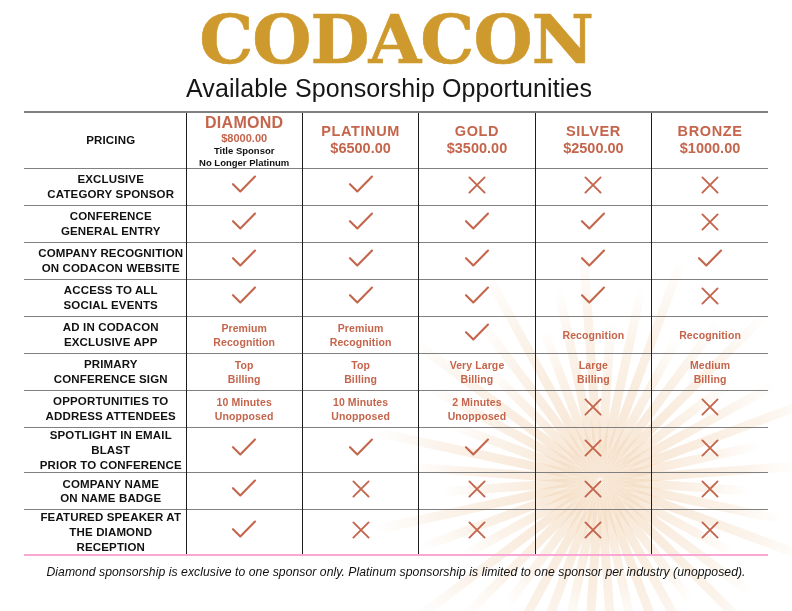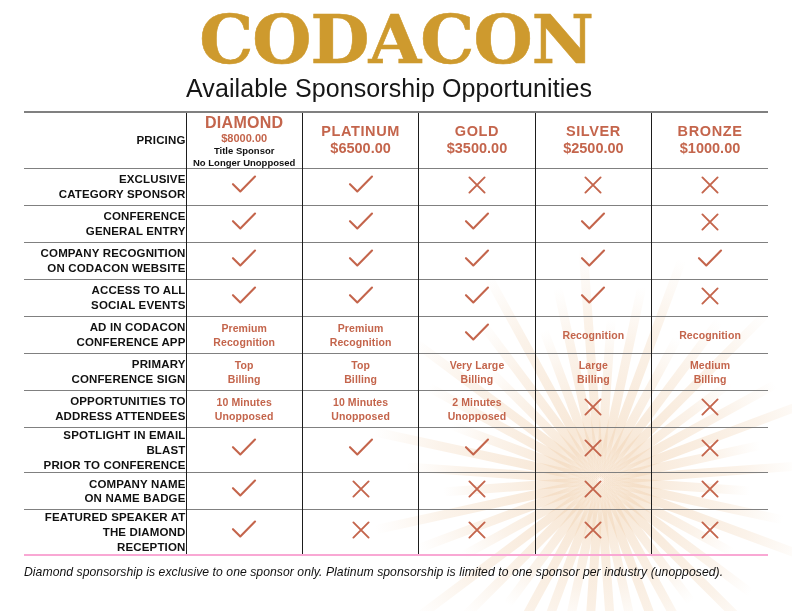--- a/index.html
+++ b/index.html
@@ -80,21 +80,21 @@
   }
   table.cmp td {
     vertical-align: middle;
     text-align: center;
     padding: 0;
     border-top: 1.6px solid #808080;
     border-right: 1.3px solid #1d1d1d;
     height: 37px;
   }
   table.cmp td.rowlabel {
-    text-align: right;
+    text-align: center;
     padding-left: 12px;
     font-size: 11.5px;
     font-weight: bold;
     color: #111111;
     letter-spacing: 0.15px;
     line-height: 1.28;
     width: 162px;
   }
   table.cmp td.last { border-right: none; }
   table.cmp tr.hdr td {
@@ -142,20 +142,21 @@
   }
 
   .mark { display: inline-block; line-height: 0; }
   .mark svg { display: block; }
 
   #footnote {
     position: relative;
     z-index: 2;
     margin: 9px auto 8px auto;
     width: 744px;
+    text-align: center;
     font-size: 12.2px;
     font-style: italic;
     color: #111111;
     letter-spacing: 0.05px;
   }
 </style>
 </head>
 <body>
 
 <div id="page">
@@ -214,21 +215,21 @@
 
   <div id="table-wrap">
     <table class="cmp">
       <tbody id="tbody">
           <tr class="hdr">
             <td class="rowlabel pricing-label">PRICING</td>
             <td>
               <div class="tier-name small">DIAMOND</div>
               <div class="tier-price small">$8000.00</div>
               <div class="tier-note">Title Sponsor</div>
-              <div class="tier-note">No Longer Unopposed</div>
+              <div class="tier-note">No Longer Platinum</div>
             </td>
             <td>
               <div class="tier-name">PLATINUM</div>
               <div class="tier-price">$6500.00</div>
             </td>
             <td>
               <div class="tier-name">GOLD</div>
               <div class="tier-price">$3500.00</div>
             </td>
             <td>
@@ -320,21 +321,21 @@
             <td><span class="mark"><svg width="26" height="20" viewBox="0 0 26 20">
                   <path d="M2 9.2 L9.3 16.4 L24 1.6" fill="none" stroke="#C4654C" stroke-width="2.1" stroke-linecap="round" stroke-linejoin="round"></path>
                 </svg></span></td>
             <td class="last"><span class="mark"><svg width="20" height="20" viewBox="0 0 20 20">
                   <path d="M2.4 2.4 L17.6 17.6 M17.6 2.4 L2.4 17.6" fill="none" stroke="#C4654C" stroke-width="1.9" stroke-linecap="round"></path>
                 </svg></span></td>
           </tr>
           <tr>
             <td class="rowlabel">
               <div>AD IN CODACON</div>
-              <div>CONFERENCE APP</div>
+              <div>EXCLUSIVE APP</div>
             </td>
             <td>
               <div class="val">Premium</div>
               <div class="val">Recognition</div>
             </td>
             <td>
               <div class="val">Premium</div>
               <div class="val">Recognition</div>
             </td>
             <td><span class="mark"><svg width="26" height="20" viewBox="0 0 26 20">

